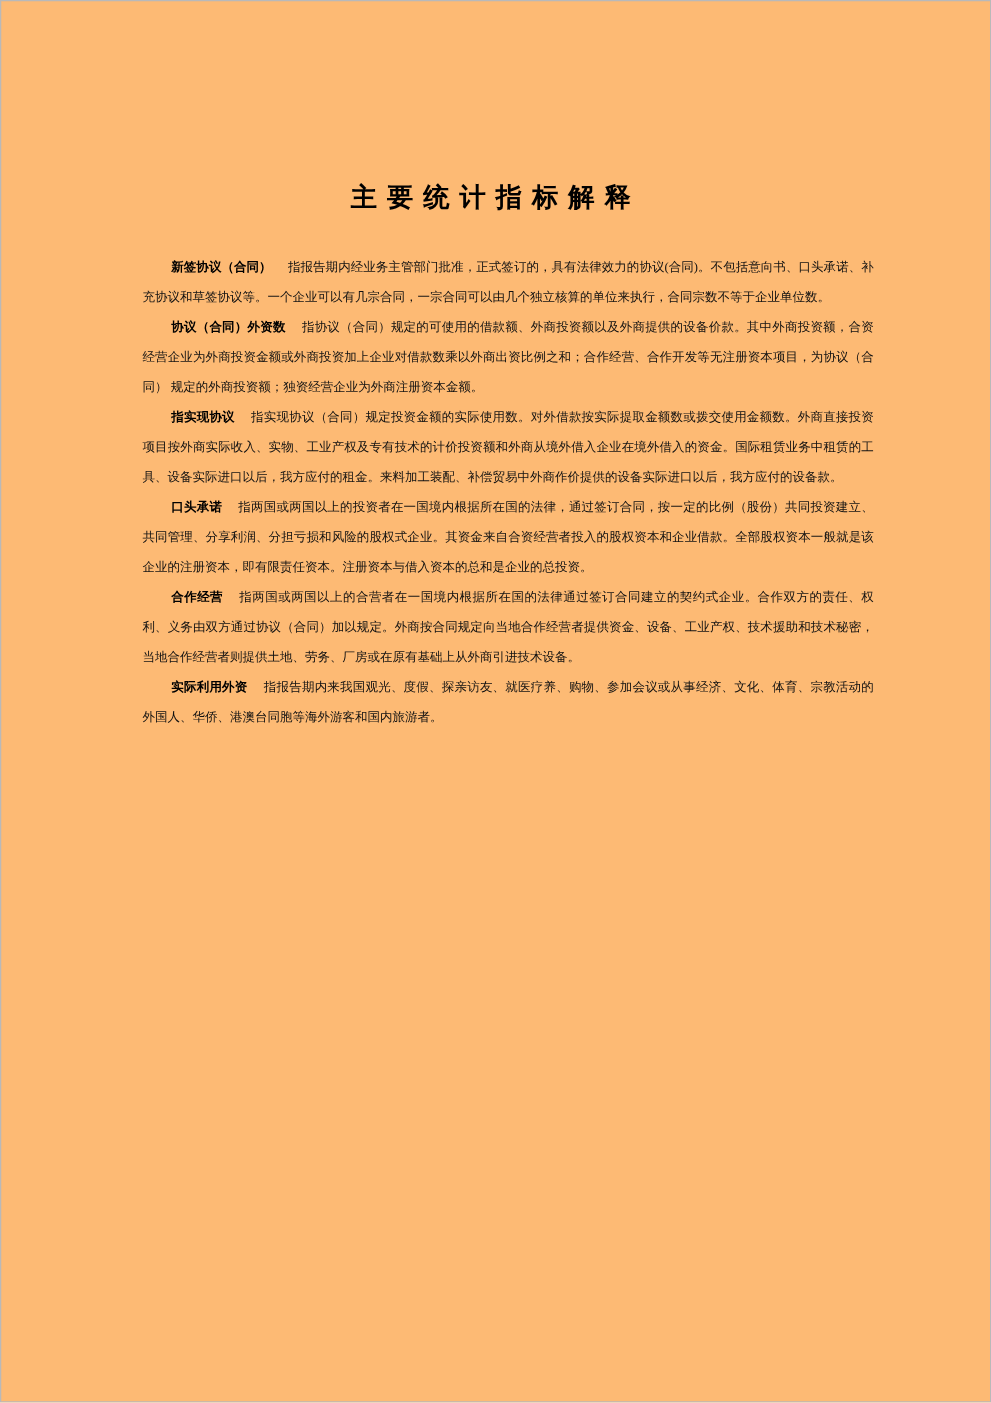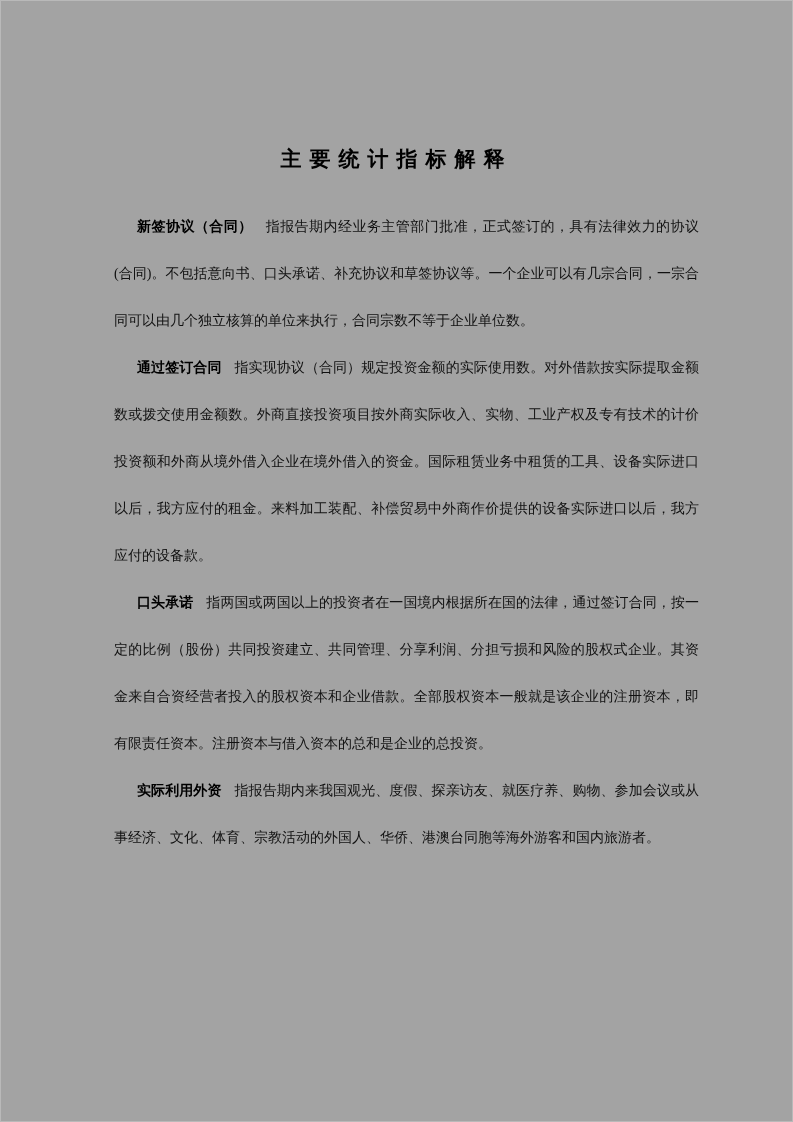--- a/index.html
+++ b/index.html
@@ -5,40 +5,40 @@
   html, body {
     margin: 0;
     padding: 0;
     background: #ffffff;
   }
   .page {
     position: relative;
     width: 793px;
     height: 1122px;
     box-sizing: border-box;
-    background: #a3a3a3;
+    background: #fdba74;
     border: 1px solid #b9b9b9;
     overflow: hidden;
     color: #111111;
     font-family: "Liberation Serif", "DejaVu Serif", serif;
   }
   .doc-title {
     margin: 146px 0 0 0;
     text-align: center;
     font-size: 21px;
     line-height: 24px;
     font-weight: 700;
     letter-spacing: 8px;
     color: #000000;
     font-family: "Liberation Sans", "DejaVu Sans", sans-serif;
   }
   .content {
     margin: 32px 93px 0 113px;
-    font-size: 14px;
-    line-height: 47px;
+    font-size: 10px;
+    line-height: 24px;
     text-align: justify;
   }
   .para {
     margin: 0;
     padding: 0;
     text-indent: 23px;
   }
   .term {
     font-weight: 700;
     color: #000000;
@@ -53,23 +53,25 @@
 <body>
 
 <div class="page">
 
   <h1 class="doc-title">主要统计指标解释</h1>
 
   <div class="content">
 
     <p class="para"><span class="term">新签协议（合同）</span><span class="def">指报告期内经业务主管部门批准，正式签订的，具有法律效力的协议(合同)。不包括意向书、口头承诺、补充协议和草签协议等。一个企业可以有几宗合同，一宗合同可以由几个独立核算的单位来执行，合同宗数不等于企业单位数。</span></p>
 
+    <p class="para"><span class="term">协议（合同）外资数</span><span class="def">指协议（合同）规定的可使用的借款额、外商投资额以及外商提供的设备价款。其中外商投资额，合资经营企业为外商投资金额或外商投资加上企业对借款数乘以外商出资比例之和；合作经营、合作开发等无注册资本项目，为协议（合同） 规定的外商投资额；独资经营企业为外商注册资本金额。</span></p>
 
-    <p class="para"><span class="term">通过签订合同</span><span class="def">指实现协议（合同）规定投资金额的实际使用数。对外借款按实际提取金额数或拨交使用金额数。外商直接投资项目按外商实际收入、实物、工业产权及专有技术的计价投资额和外商从境外借入企业在境外借入的资金。国际租赁业务中租赁的工具、设备实际进口以后，我方应付的租金。来料加工装配、补偿贸易中外商作价提供的设备实际进口以后，我方应付的设备款。</span></p>
+    <p class="para"><span class="term">指实现协议</span><span class="def">指实现协议（合同）规定投资金额的实际使用数。对外借款按实际提取金额数或拨交使用金额数。外商直接投资项目按外商实际收入、实物、工业产权及专有技术的计价投资额和外商从境外借入企业在境外借入的资金。国际租赁业务中租赁的工具、设备实际进口以后，我方应付的租金。来料加工装配、补偿贸易中外商作价提供的设备实际进口以后，我方应付的设备款。</span></p>
 
     <p class="para"><span class="term">口头承诺</span><span class="def">指两国或两国以上的投资者在一国境内根据所在国的法律，通过签订合同，按一定的比例（股份）共同投资建立、共同管理、分享利润、分担亏损和风险的股权式企业。其资金来自合资经营者投入的股权资本和企业借款。全部股权资本一般就是该企业的注册资本，即有限责任资本。注册资本与借入资本的总和是企业的总投资。</span></p>
 
+    <p class="para"><span class="term">合作经营</span><span class="def">指两国或两国以上的合营者在一国境内根据所在国的法律通过签订合同建立的契约式企业。合作双方的责任、权利、义务由双方通过协议（合同）加以规定。外商按合同规定向当地合作经营者提供资金、设备、工业产权、技术援助和技术秘密，当地合作经营者则提供土地、劳务、厂房或在原有基础上从外商引进技术设备。</span></p>
 
 
     <p class="para"><span class="term">实际利用外资</span><span class="def">指报告期内来我国观光、度假、探亲访友、就医疗养、购物、参加会议或从事经济、文化、体育、宗教活动的外国人、华侨、港澳台同胞等海外游客和国内旅游者。</span></p>
 
   </div>
 </div>
 
 </body></html>

